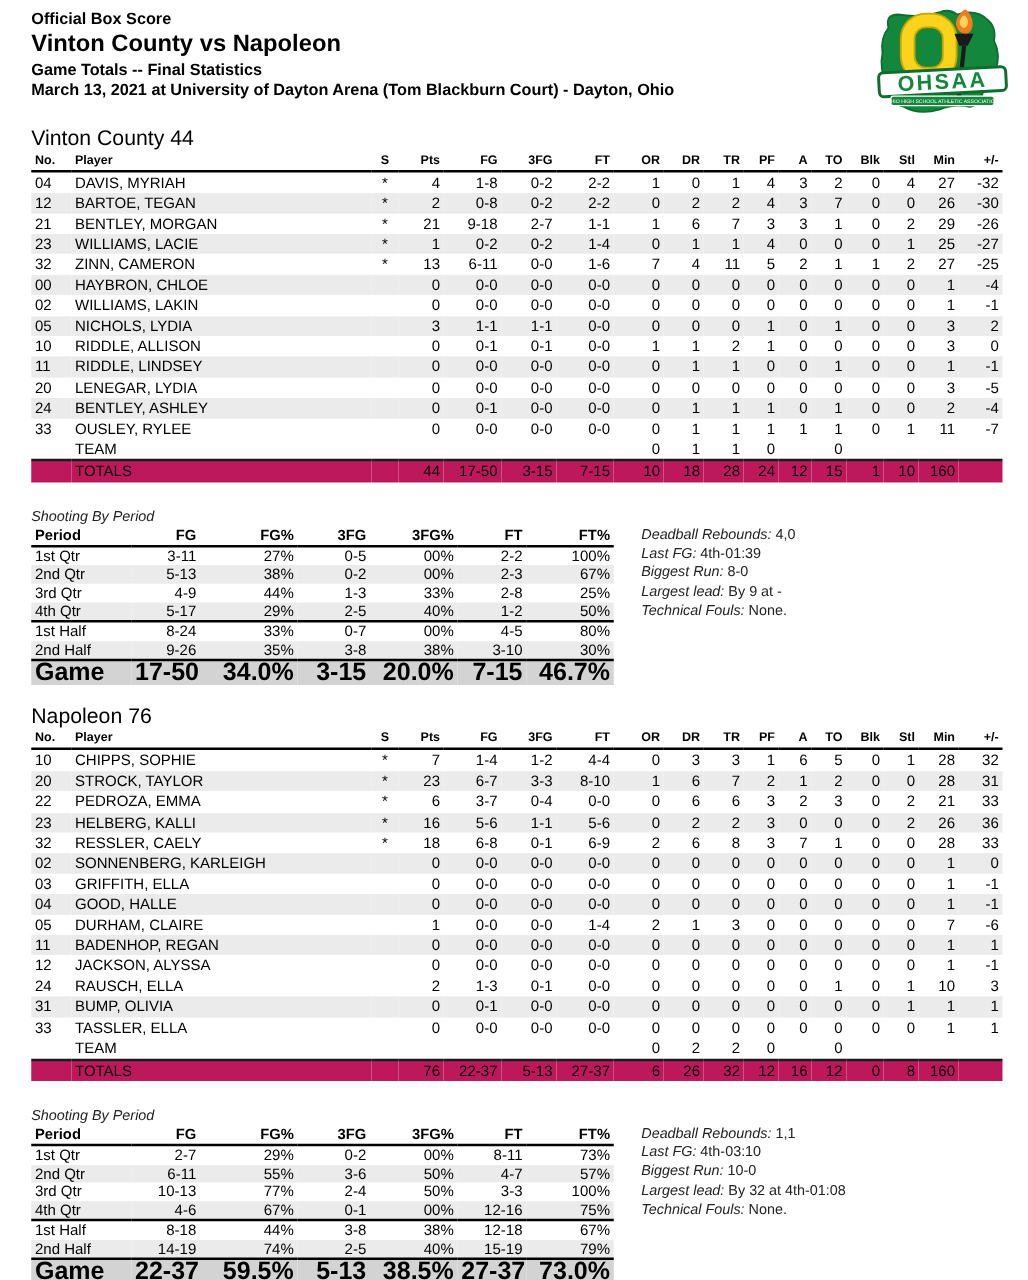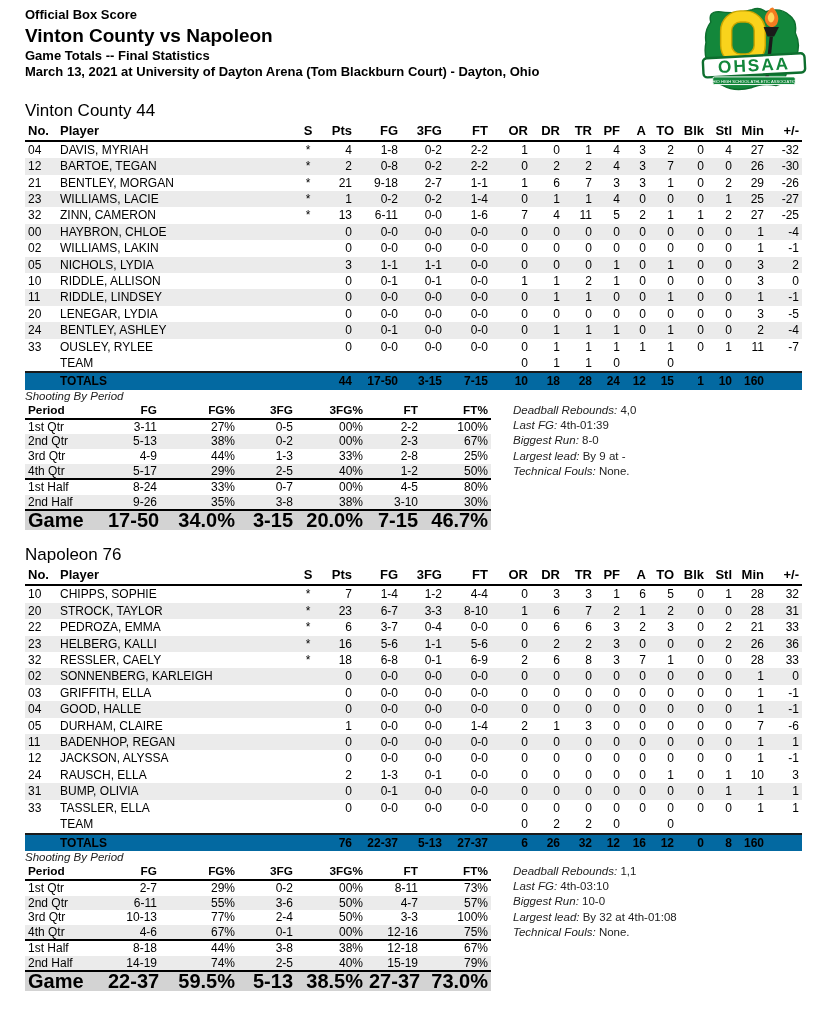--- a/index.html
+++ b/index.html
@@ -21,31 +21,31 @@
   .logo { position:absolute; top:2px; right:10px; width:116px; height:96px; }
 
   
   h2.team { font-size:17px; font-weight:normal; margin:21px 0 2px 0; }
   h2.team.second { margin-top:15px; }
 
   
   table { border-collapse:collapse; table-layout:fixed; }
   table.box { width:777px; font-size:12px; }
   table.box th {
-    font-size:13px; font-weight:bold;
+    font-size:10px; font-weight:bold;
     border-bottom:2px solid #000; padding:0 3px 2px 3px;
     white-space:nowrap;
   }
   table.box td { padding:0 3px; line-height:16.4px; white-space:nowrap; overflow:hidden; }
   tr.alt { background:#ebebeb; }
-  tr.totals { background:#0369a1; font-weight:bold; border-top:2px solid #1a1a1a; }
+  tr.totals { background:#be185d; font-weight:normal; border-top:2px solid #1a1a1a; }
   .a-l { text-align:left; } .a-c { text-align:center; } .a-r { text-align:right; }
 
   
-  .sub { display:flex; margin-top:0; align-items:flex-start; }
+  .sub { display:flex; margin-top:22px; align-items:flex-start; }
   .sbp { font-size:11.5px; font-style:italic; color:#222; margin-bottom:1px; }
   table.period { width:466px; font-size:12px; }
   table.period th {
     font-size:11.8px; font-weight:bold; border-bottom:2px solid #000;
     padding:0 3px 1px 3px;
   }
   table.period td { padding:0 3px; line-height:14.6px; white-space:nowrap; }
   tbody.halves { border-top:2px solid #000; }
   tbody.game tr { background:#d3d3d3; font-weight:bold; border-top:2px solid #000; }
   tbody.game td { font-size:20px; line-height:19px; }

